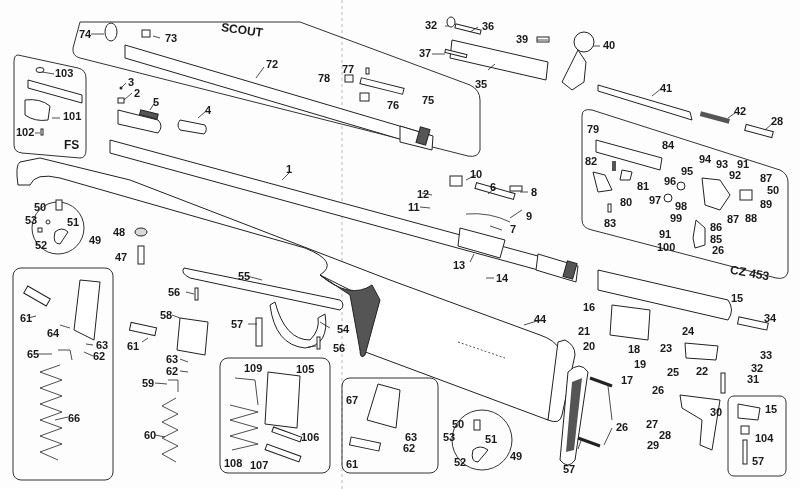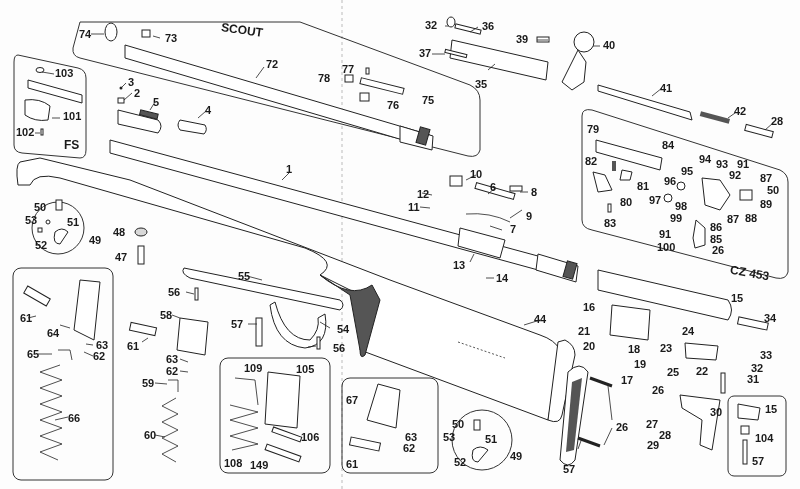--- a/index.html
+++ b/index.html
@@ -313,16 +313,16 @@
 <span class="lbl" style="left:649px;top:195px">97</span>
 <span class="lbl" style="left:675px;top:201px">98</span>
 <span class="lbl" style="left:670px;top:213px">99</span>
 <span class="lbl" style="left:657px;top:242px">100</span>
 <span class="lbl" style="left:63px;top:111px">101</span>
 <span class="lbl" style="left:16px;top:127px">102</span>
 <span class="lbl" style="left:55px;top:68px">103</span>
 <span class="lbl" style="left:755px;top:433px">104</span>
 <span class="lbl" style="left:296px;top:364px">105</span>
 <span class="lbl" style="left:301px;top:432px">106</span>
-<span class="lbl" style="left:250px;top:460px">149</span>
+<span class="lbl" style="left:250px;top:460px">107</span>
 <span class="lbl" style="left:224px;top:458px">108</span>
 <span class="lbl" style="left:244px;top:363px">109</span>
 </div>
 
 </body></html>

